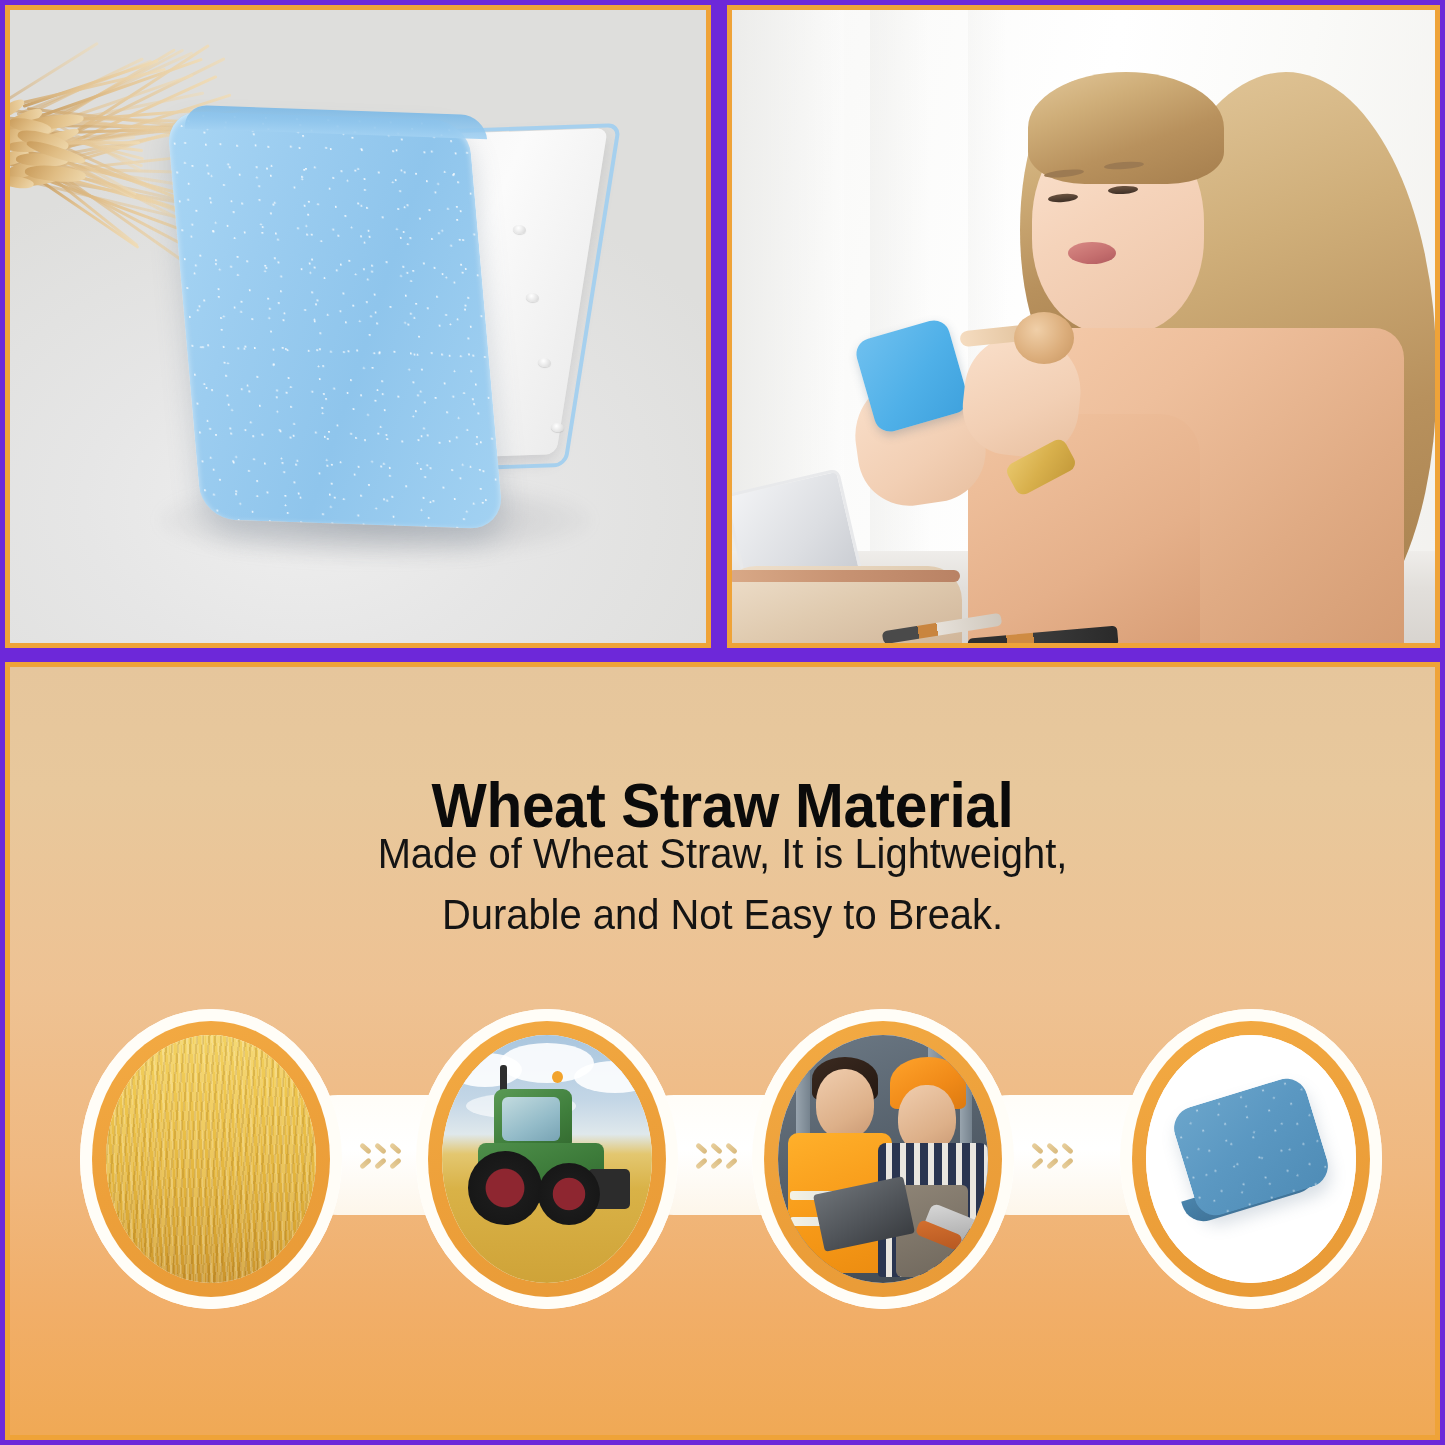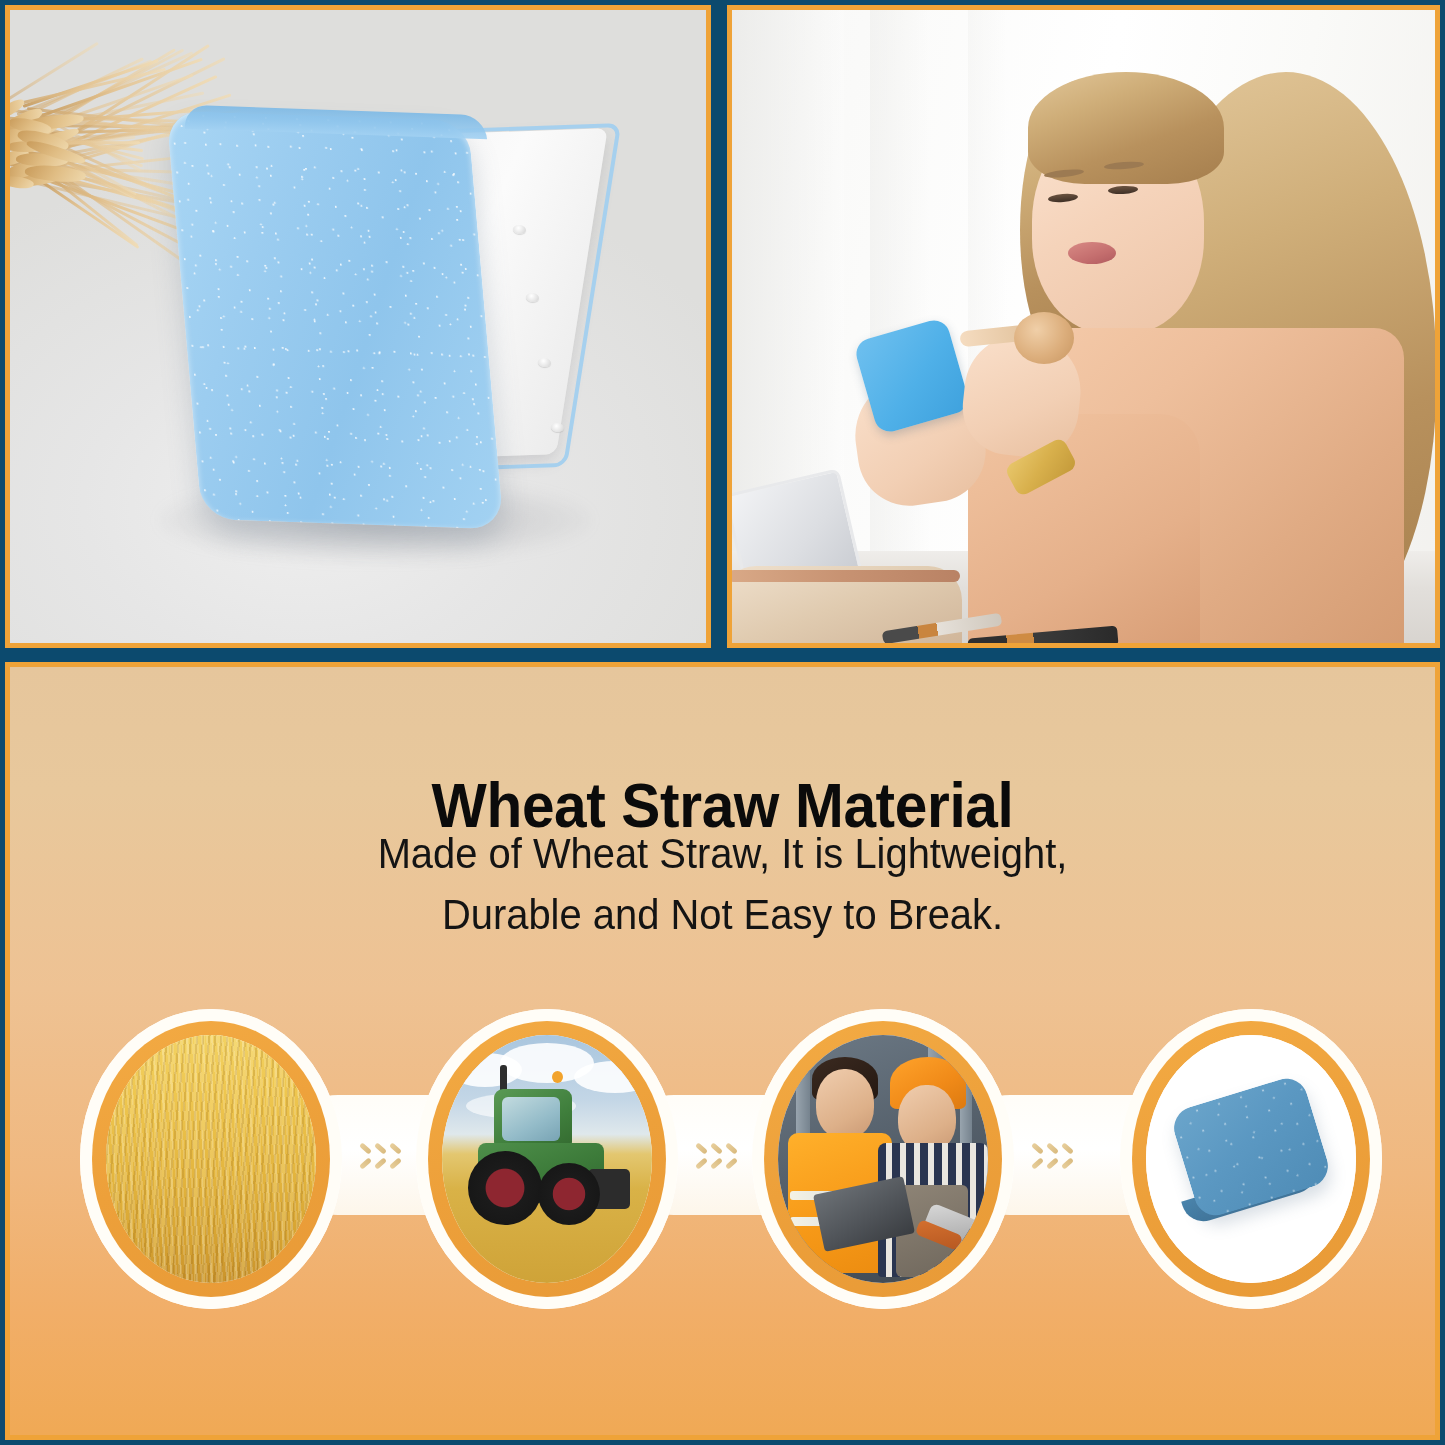--- a/index.html
+++ b/index.html
@@ -1,17 +1,17 @@
 <!DOCTYPE html>
 <html><head>
 <meta charset="utf-8">
 <style>
   html,body{margin:0;padding:0;background:#ffffff;}
   body{width:1445px;height:1445px;overflow:hidden;font-family:"Liberation Sans",sans-serif;}
-  #stage{position:relative;width:1445px;height:1445px;background:#0c4a6e;}
+  #stage{position:relative;width:1445px;height:1445px;background:#6d28d9;}
 
   
   .photo-panel{position:absolute;border:5px solid #efa338;background:#ffffff;overflow:hidden;box-sizing:border-box;}
   #panel-left{left:5px;top:5px;width:706px;height:643px;}
   #panel-right{left:727px;top:5px;width:713px;height:643px;}
 
   
   .ll-bg{position:absolute;inset:0;background:
       radial-gradient(ellipse 70% 55% at 42% 78%, #efefef 0%, #e6e6e6 45%, #dededc 100%),
       linear-gradient(165deg,#e9e9e7 0%,#e3e3e1 55%,#dcdcda 100%);}

